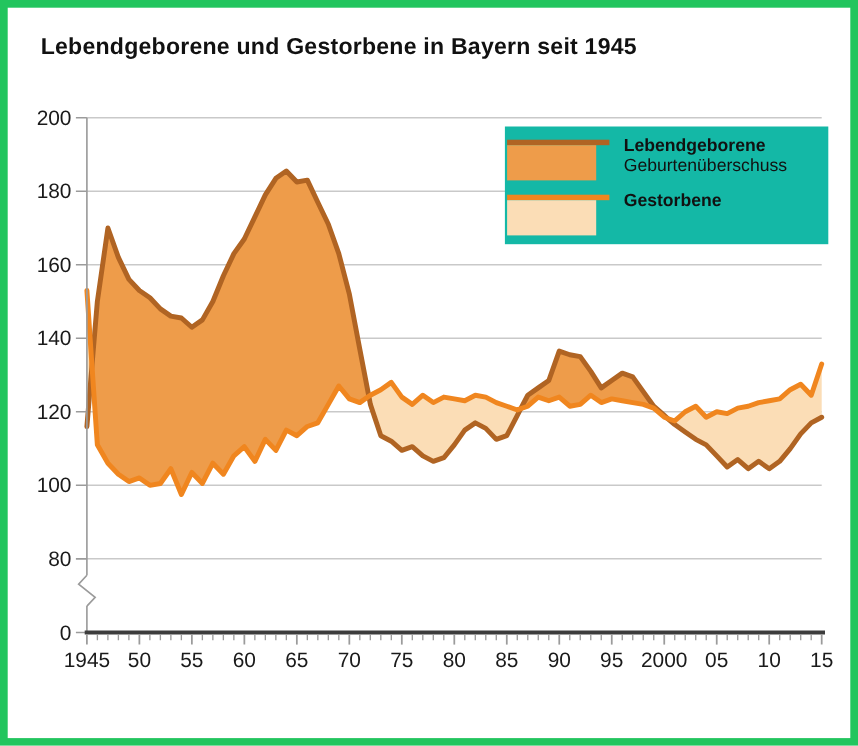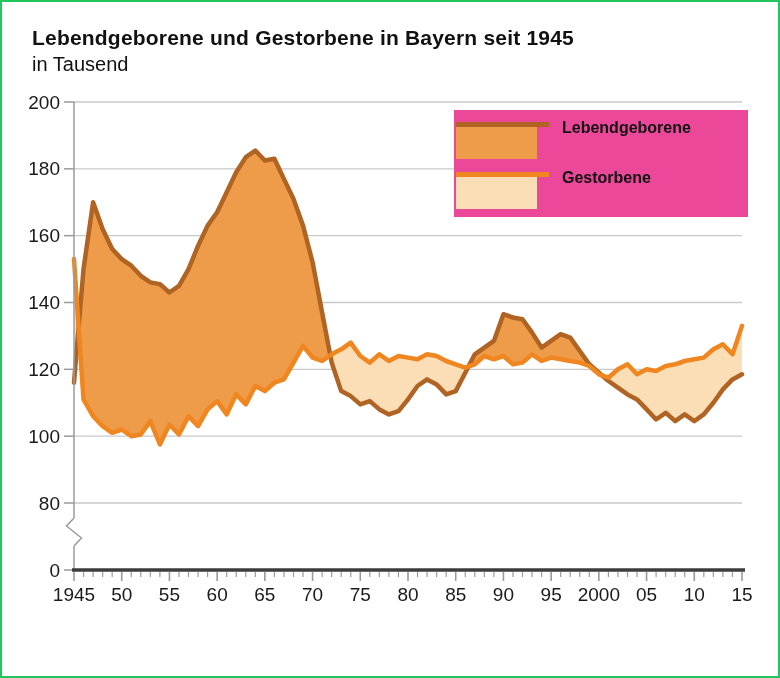--- a/index.html
+++ b/index.html
@@ -1,50 +1,49 @@
 <!DOCTYPE html>
 <html><head>
 <meta charset="utf-8">
 <style>
   html,body{margin:0;padding:0;background:#fff;}
   .page{
     position:relative;width:780px;height:678px;box-sizing:border-box;
-    background:#fff;border:2px solid #22c55e;overflow:hidden;
+    background:#fff;border:7px solid #22c55e;overflow:hidden;
     font-family:"Liberation Sans", sans-serif;
   }
   .title{
     position:absolute;left:30px;top:24px;font-size:21px;font-weight:bold;color:#111;
     letter-spacing:.2px;white-space:nowrap;
   }
   .subtitle{
     position:absolute;left:30px;top:51px;font-size:20px;color:#111;white-space:nowrap;
   }
   svg.chart{position:absolute;left:0;top:0;z-index:1;font-family:"Liberation Sans", sans-serif;}
   .legend{
-    position:absolute;left:452px;top:108px;width:294px;z-index:2;background:#ec4899;
+    position:absolute;left:452px;top:108px;width:294px;z-index:2;background:#14b8a6;
     padding:12px 0 8px 2px;box-sizing:border-box;
   }
   .legend-row{display:flex;align-items:flex-start;margin-bottom:13px;}
   .legend-row:last-child{margin-bottom:0;}
   .swatch{width:93px;margin-right:13px;flex:0 0 93px;}
   .swatch .line{height:5px;width:93px;}
   .swatch .fill{height:32px;width:81px;}
   .legend-labels{font-size:16px;line-height:18px;color:#111;margin-top:-3px;white-space:nowrap;}
   .legend-labels .l1{font-weight:bold;}
   .source{
     position:absolute;left:30px;top:626px;font-size:18px;color:#a0a0a0;white-space:nowrap;z-index:2;
   }
 </style>
 </head>
 <body>
 
 <div class="page">
 
   <div class="title">Lebendgeborene und Gestorbene in Bayern seit 1945</div>
-  <div class="subtitle">in Tausend</div>
 
   <svg class="chart" id="chart-svg" width="780" height="678" viewBox="0 0 780 678">
       <line x1="72" x2="740" y1="100" y2="100" stroke="#C9C9C9" stroke-width="1.4"></line>
       <line x1="72" x2="740" y1="166.83333333333331" y2="166.83333333333331" stroke="#C9C9C9" stroke-width="1.4"></line>
       <line x1="72" x2="740" y1="233.66666666666666" y2="233.66666666666666" stroke="#C9C9C9" stroke-width="1.4"></line>
       <line x1="72" x2="740" y1="300.5" y2="300.5" stroke="#C9C9C9" stroke-width="1.4"></line>
       <line x1="72" x2="740" y1="367.3333333333333" y2="367.3333333333333" stroke="#C9C9C9" stroke-width="1.4"></line>
       <line x1="72" x2="740" y1="434.1666666666667" y2="434.1666666666667" stroke="#C9C9C9" stroke-width="1.4"></line>
       <line x1="72" x2="740" y1="501" y2="501" stroke="#C9C9C9" stroke-width="1.4"></line>
       <polygon points="72.0,257.1 76.6,325.4 81.5,267.1 91.1,200.3 100.6,227.0 110.2,247.0 119.7,257.1 129.3,263.7 138.8,273.8 148.3,280.4 157.9,282.1 167.4,290.5 177.0,283.8 186.5,267.1 196.1,243.7 205.6,223.6 215.1,210.3 224.7,190.2 234.2,170.2 243.8,155.1 253.3,148.5 262.9,158.5 272.4,156.8 281.9,176.9 291.5,196.9 301.0,223.6 310.6,260.4 320.1,310.5 328.3,353.3 329.7,352.3 339.2,347.3 348.7,340.6 358.3,354.0 367.8,360.6 377.4,352.3 386.9,359.0 396.5,354.0 406.0,355.6 415.5,357.3 425.1,352.3 434.6,354.0 444.2,359.0 453.7,362.3 463.3,365.7 466.4,364.5 472.8,352.3 482.3,345.6 491.9,338.9 501.4,312.2 511.0,315.5 520.5,317.2 530.1,330.6 539.6,345.6 549.1,338.9 558.7,332.2 568.2,335.6 577.8,349.0 587.3,362.3 596.9,370.7 600.0,373.5 606.4,375.7 615.9,367.3 625.5,362.3 635.0,372.3 644.6,367.3 654.1,369.0 663.7,364.0 673.2,362.3 682.7,359.0 692.3,357.3 701.8,355.6 711.4,347.3 720.9,342.3 730.5,352.3 740.0,323.9 740.0,323.9 730.5,352.3 720.9,342.3 711.4,347.3 701.8,355.6 692.3,357.3 682.7,359.0 673.2,362.3 663.7,364.0 654.1,369.0 644.6,367.3 635.0,372.3 625.5,362.3 615.9,367.3 606.4,375.7 600.0,373.5 596.9,372.3 587.3,364.0 577.8,360.6 568.2,359.0 558.7,357.3 549.1,355.6 539.6,359.0 530.1,352.3 520.5,360.6 511.0,362.3 501.4,354.0 491.9,357.3 482.3,354.0 472.8,362.3 466.4,364.5 463.3,365.7 453.7,362.3 444.2,359.0 434.6,354.0 425.1,352.3 415.5,357.3 406.0,355.6 396.5,354.0 386.9,359.0 377.4,352.3 367.8,360.6 358.3,354.0 348.7,340.6 339.2,347.3 329.7,352.3 328.3,353.3 320.1,359.0 310.6,355.6 301.0,343.9 291.5,360.6 281.9,377.4 272.4,380.7 262.9,389.1 253.3,384.0 243.8,402.4 234.2,392.4 224.7,412.4 215.1,399.1 205.6,407.4 196.1,424.1 186.5,414.1 177.0,432.5 167.4,422.5 157.9,442.5 148.3,419.1 138.8,432.5 129.3,434.2 119.7,427.5 110.2,430.8 100.6,424.1 91.1,414.1 81.5,397.4 76.6,325.4 72.0,257.1" fill="#EE9C4A"></polygon>
@@ -160,20 +159,21 @@
     </svg>
 
   <div class="legend">
     <div class="legend-row">
       <div class="swatch">
         <div class="line" style="background: rgb(176, 100, 35);"></div>
         <div class="fill" style="background: rgb(238, 156, 74);"></div>
       </div>
       <div class="legend-labels">
         <div class="l1">Lebendgeborene</div>
+        <div class="l2">Geburtenüberschuss</div>
       </div>
     </div>
     <div class="legend-row">
       <div class="swatch">
         <div class="line" style="background: rgb(240, 134, 31);"></div>
         <div class="fill" style="background: rgb(251, 221, 182);"></div>
       </div>
       <div class="legend-labels">
         <div class="l1">Gestorbene</div>
       </div>

